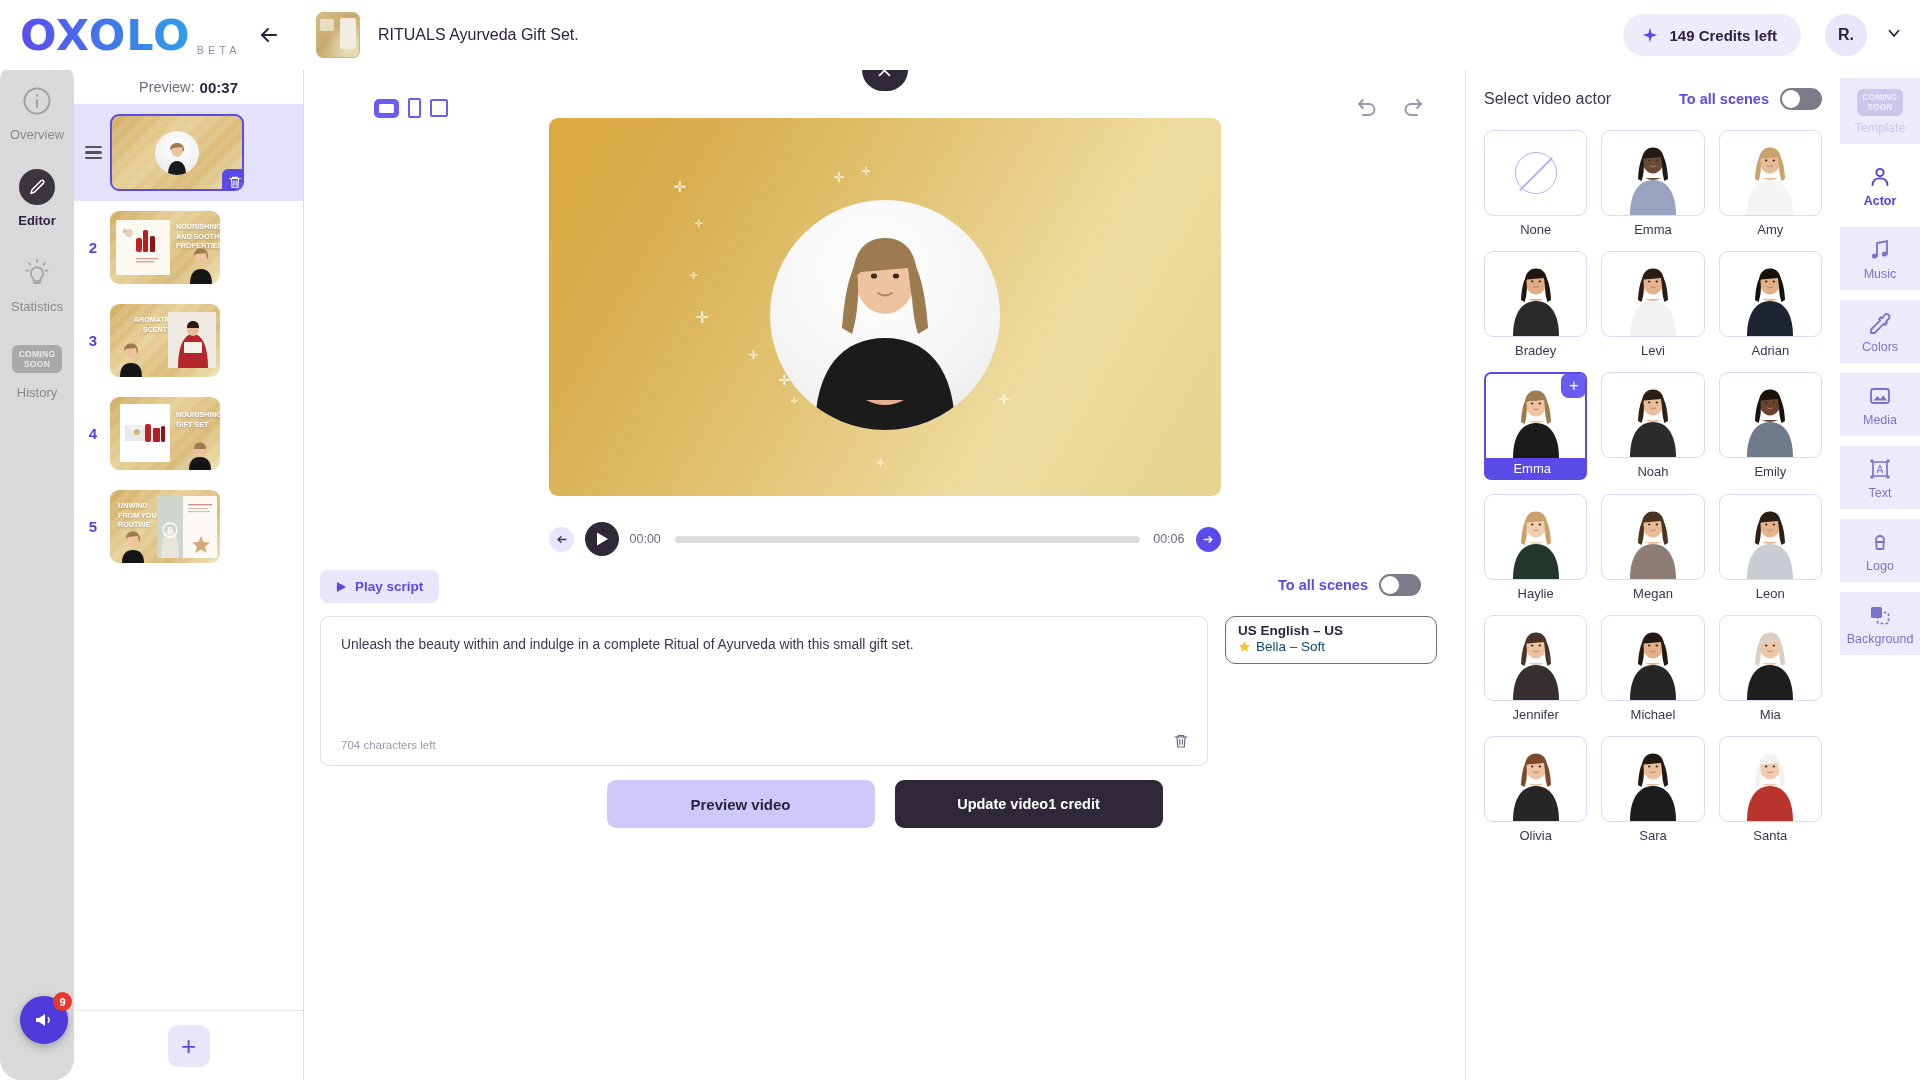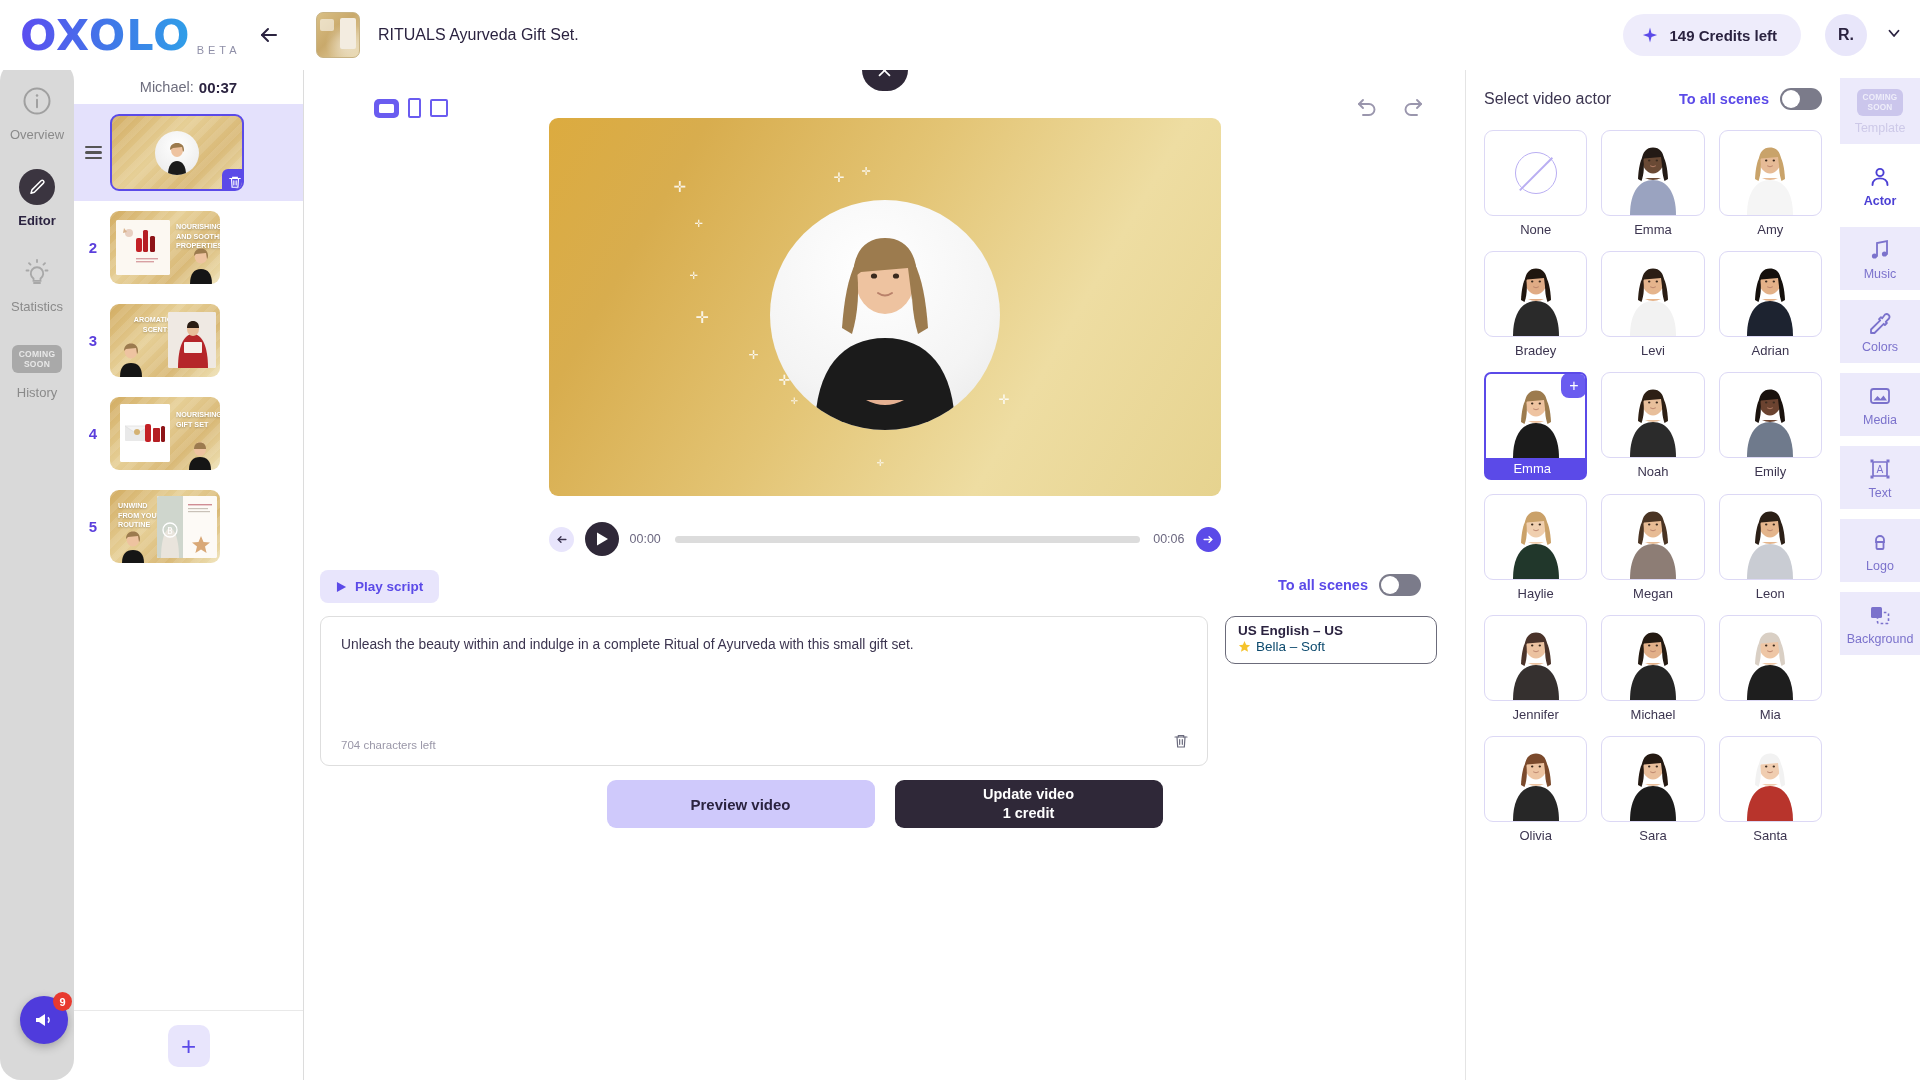--- a/index.html
+++ b/index.html
@@ -239,21 +239,21 @@
   .voice-name { font-size: 13.5px; color:#0c4a6e; display:flex; align-items:center; gap:5px; margin-top:1px;}
 
   .cta-row { position:absolute; left: 50%; transform: translateX(-50%); top: 710px; display:flex; gap: 20px; }
   .btn-preview {
     width: 268px; height: 48px; border-radius: 9px; background: #cfc9fb; color: #2b2340;
     display:flex; align-items:center; justify-content:center; font-size: 15px; font-weight: bold;
     cursor: pointer;
   }
   .btn-update {
     width: 268px; height: 48px; border-radius: 9px; background: #2f2838; color: #fff;
-    display:flex; flex-direction:column; align-items:center; justify-content:center;
+    display:flex; flex-direction:row; align-items:center; justify-content:center;
     font-size: 14.5px; font-weight: bold; line-height: 19px; cursor: pointer;
   }
 
   
   .rightpanel {
     position:absolute; top: 70px; right: 80px; width: 375px; bottom: 0;
     background: #fff; border-left: 1px solid #e4e4e4; padding: 18px 18px 0 18px;
   }
   .rp-head { display:flex; align-items:center; justify-content:space-between; margin-bottom: 20px; }
   .rp-title { font-size: 16px; color: #3c3550; }
@@ -393,21 +393,21 @@
     <div class="megaphone">
       <svg width="24" height="24" viewBox="0 0 24 24" fill="#fff">
         <path d="M4 10v4h3l6 4V6l-6 4H4zm12.5-1.2a4.5 4.5 0 0 1 0 6.4l-1.1-1.1a3 3 0 0 0 0-4.2z"></path>
       </svg>
       <div class="mega-badge">9</div>
     </div>
   </div>
 
   <div class="scenes">
     <div class="dur-bar">
-      <span>Michael:</span>
+      <span>Preview:</span>
       <span class="dur-val">00:37</span>
     </div>
 
     <div class="scene-scroll">
 
       <div class="scene-row sel">
         <div class="drag-h">
             <i></i>
             <i></i>
             <i></i>

